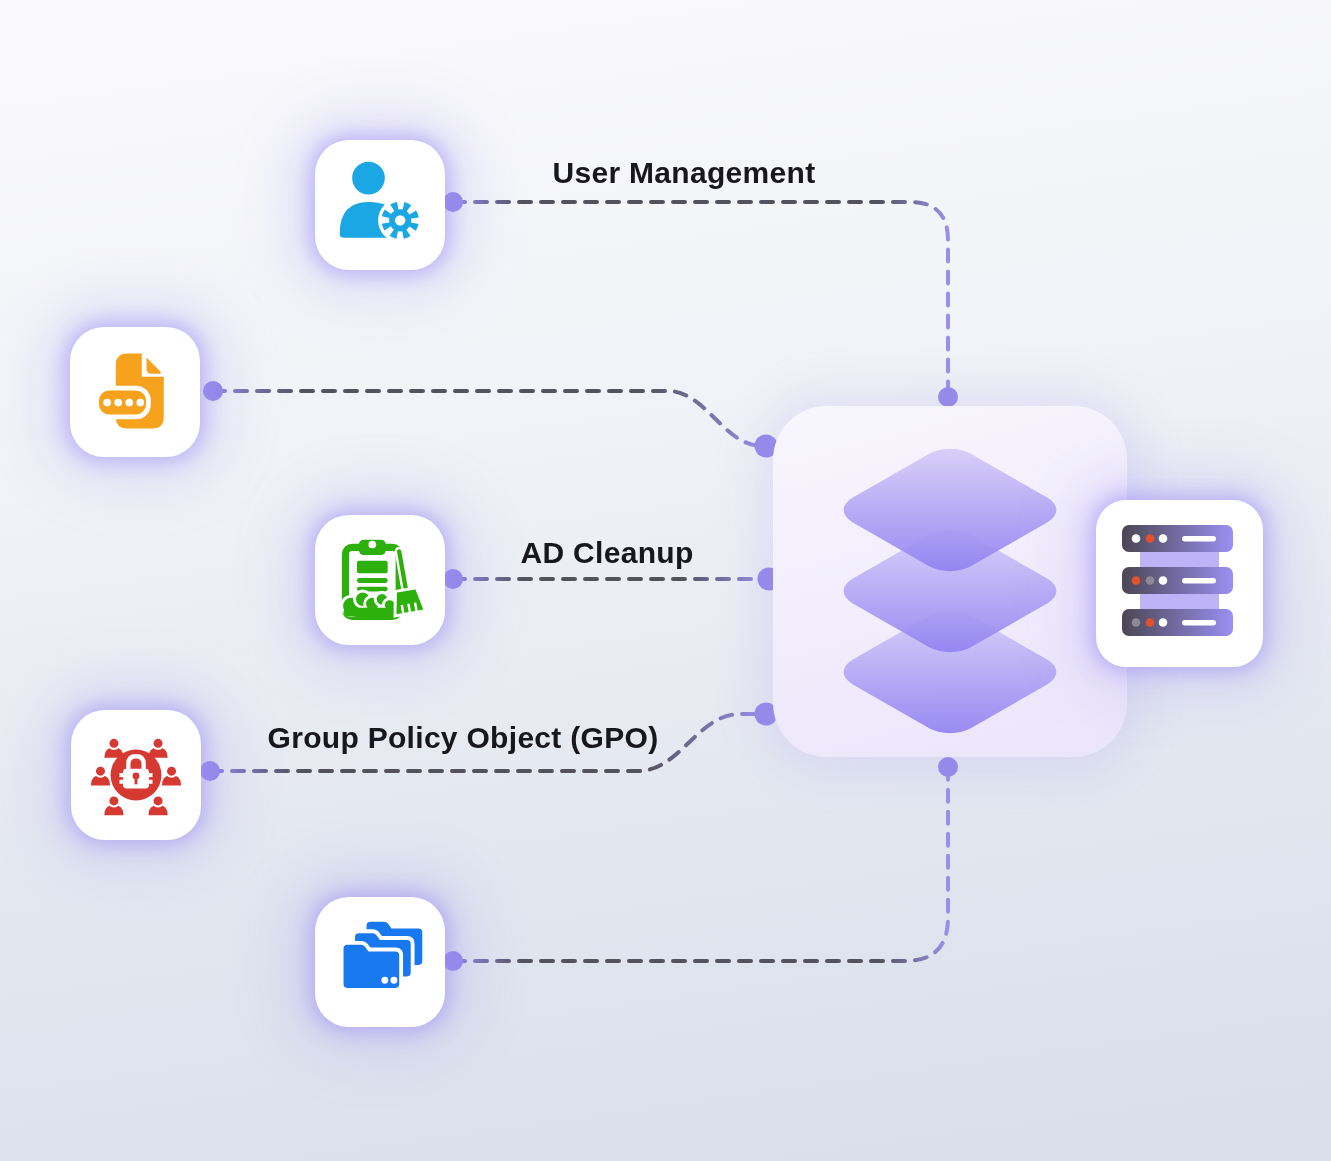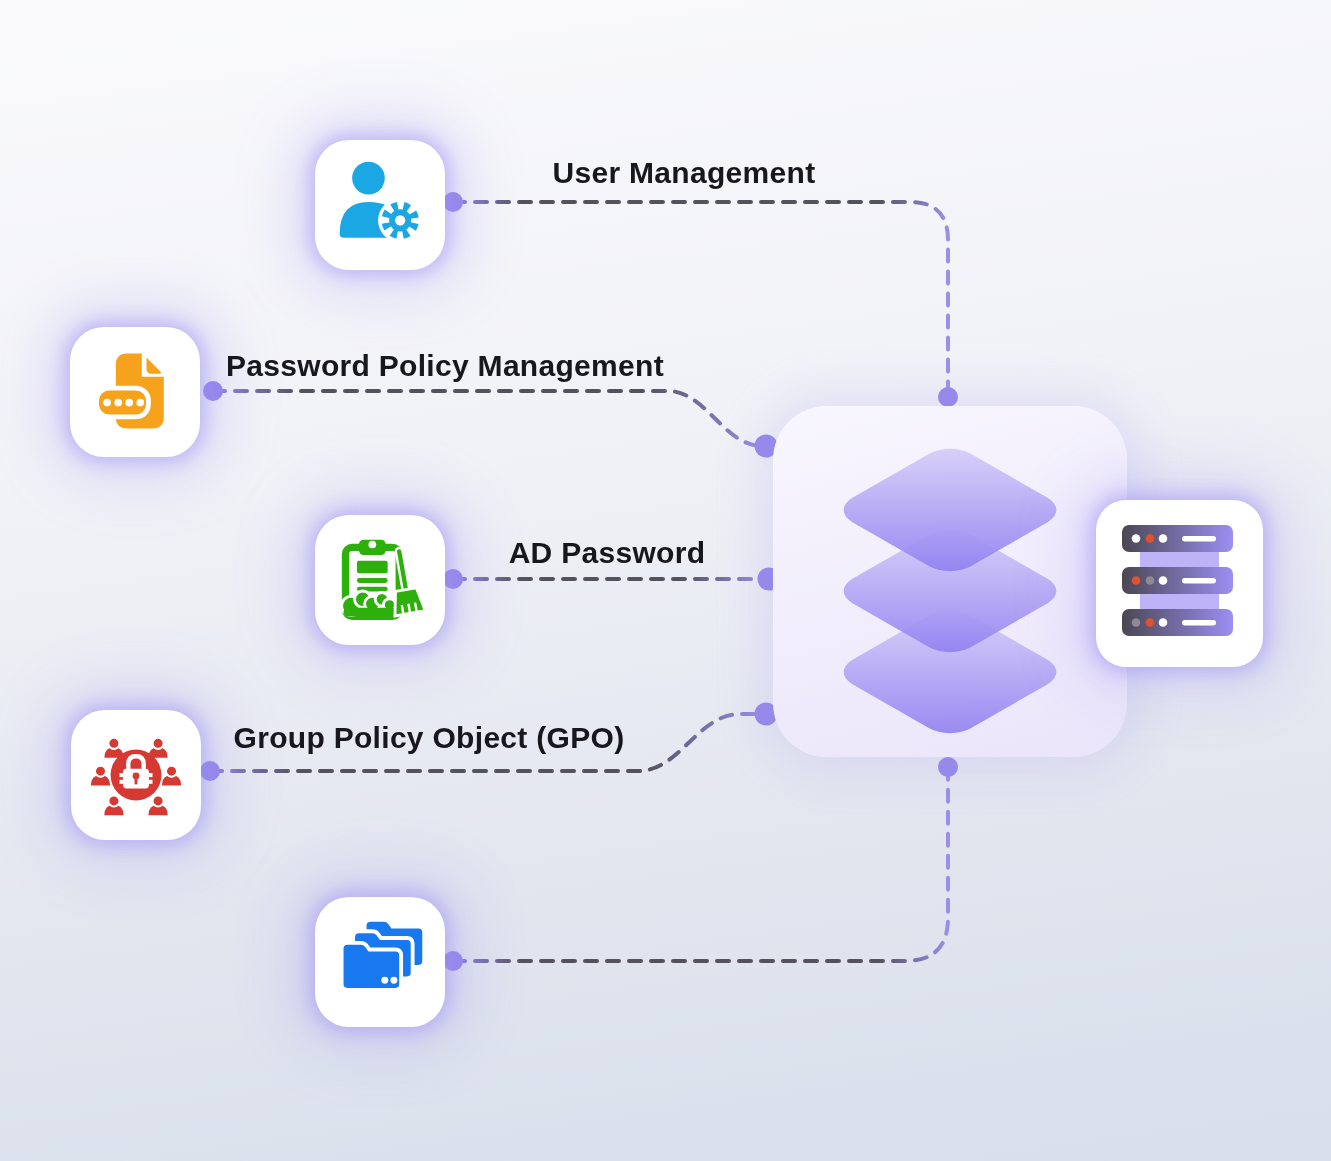--- a/index.html
+++ b/index.html
@@ -156,21 +156,20 @@
       <path d="M 42 10 H 58 L 80 32 V 76 Q 80 88 68 88 H 42 Q 30 88 30 76 V 22 Q 30 10 42 10 Z" fill="#F6A21D"></path>
       <path d="M 57 7 L 84 34 L 57 34 Z" fill="#ffffff"></path>
       <path d="M 62 14 L 76 28 Q 79 31 74 31 H 67 Q 62 31 62 26 Z" fill="#F6A21D"></path>
       <rect x="10" y="46" width="54" height="30" rx="13" fill="#F6A21D" stroke="#ffffff" stroke-width="5"></rect>
       <circle cx="21" cy="61" r="4" fill="#ffffff"></circle>
       <circle cx="32.5" cy="61" r="4" fill="#ffffff"></circle>
       <circle cx="44" cy="61" r="4" fill="#ffffff"></circle>
       <circle cx="55.5" cy="61" r="4" fill="#ffffff"></circle>
     </svg>
   </div>
-  <div class="label" style="left:445px;top:366px;">Password Policy Management</div>
 
   <div class="card feature-card" style="left:315px;top:515px;">
     <svg width="96" height="96" viewBox="0 0 100 100">
       <rect x="14" y="16" width="56" height="72" rx="7" fill="none" stroke="#2DB00C" stroke-width="7.5"></rect>
       <rect x="28" y="8" width="28" height="16" rx="5" fill="#2DB00C"></rect>
       <circle cx="42" cy="13" r="4" fill="#ffffff"></circle>
       <rect x="26" y="30" width="32" height="13" rx="2" fill="#2DB00C"></rect>
       <rect x="26" y="48" width="32" height="5" rx="2.5" fill="#2DB00C"></rect>
       <rect x="26" y="57" width="32" height="5" rx="2.5" fill="#2DB00C"></rect>
       <g fill="#2DB00C" stroke="#ffffff" stroke-width="3">
@@ -183,21 +182,21 @@
       <rect x="12" y="79" width="56" height="9" rx="4.5" fill="#2DB00C"></rect>
       <g transform="rotate(-10 77 60)">
         <rect x="73.5" y="16" width="7" height="46" rx="3.5" fill="#2DB00C" stroke="#ffffff" stroke-width="2.5"></rect>
         <path d="M 66 60 L 88 60 L 93 85 L 61 85 Z" fill="#2DB00C" stroke="#ffffff" stroke-width="3"></path>
         <line x1="70" y1="84" x2="70" y2="75" stroke="#ffffff" stroke-width="2.5"></line>
         <line x1="77" y1="84" x2="77" y2="75" stroke="#ffffff" stroke-width="2.5"></line>
         <line x1="84" y1="84" x2="84" y2="75" stroke="#ffffff" stroke-width="2.5"></line>
       </g>
     </svg>
   </div>
-  <div class="label" style="left:607px;top:553px;">AD Password</div>
+  <div class="label" style="left:607px;top:553px;">AD Cleanup</div>
 
   <div class="card feature-card" style="left:71px;top:710px;">
     <svg width="96" height="96" viewBox="0 0 100 100">
       <g>
         <g transform="translate(27,21)">
           <path d="M -10 11 Q -10 0 0 0 Q 10 0 10 11 Z" fill="#D63832"></path>
           <circle cx="0" cy="-4" r="5.8" fill="#D63832" stroke="#ffffff" stroke-width="2.2"></circle>
         </g>
         <g transform="translate(73,21)">
           <path d="M -10 11 Q -10 0 0 0 Q 10 0 10 11 Z" fill="#D63832"></path>
@@ -224,21 +223,21 @@
       <path d="M 42 45 V 38.5 Q 42 30.5 50 30.5 Q 58 30.5 58 38.5 V 45" fill="none" stroke="#ffffff" stroke-width="4.5"></path>
       <rect x="36.5" y="43.5" width="27" height="20.5" rx="3.5" fill="#ffffff"></rect>
       <rect x="32.8" y="48" width="3.7" height="4.2" fill="#ffffff"></rect>
       <rect x="32.8" y="55" width="3.7" height="4.2" fill="#ffffff"></rect>
       <rect x="63.5" y="48" width="3.7" height="4.2" fill="#ffffff"></rect>
       <rect x="63.5" y="55" width="3.7" height="4.2" fill="#ffffff"></rect>
       <circle cx="50" cy="51" r="3.6" fill="#D63832"></circle>
       <rect x="48.5" y="52.5" width="3" height="7.5" rx="1.5" fill="#D63832"></rect>
     </svg>
   </div>
-  <div class="label" style="left:429px;top:738px;">Group Policy Object (GPO)</div>
+  <div class="label" style="left:463px;top:738px;">Group Policy Object (GPO)</div>
 
   <div class="card feature-card" style="left:315px;top:897px;">
     <svg width="96" height="96" viewBox="0 0 100 100">
       <g transform="translate(24,-24)">
         <path d="M 10 73 V 36 Q 10 30 16 30 H 30 Q 34 30 36 33 L 39 37 H 66 Q 72 37 72 43 V 73 Q 72 79 66 79 H 16 Q 10 79 10 73 Z" fill="#1878F0" stroke="#ffffff" stroke-width="4"></path>
       </g>
       <g transform="translate(12,-12)">
         <path d="M 10 73 V 36 Q 10 30 16 30 H 30 Q 34 30 36 33 L 39 37 H 66 Q 72 37 72 43 V 73 Q 72 79 66 79 H 16 Q 10 79 10 73 Z" fill="#1878F0" stroke="#ffffff" stroke-width="4"></path>
       </g>
       <path d="M 10 73 V 36 Q 10 30 16 30 H 30 Q 34 30 36 33 L 39 37 H 66 Q 72 37 72 43 V 73 Q 72 79 66 79 H 16 Q 10 79 10 73 Z" fill="#1878F0" stroke="#ffffff" stroke-width="4"></path>

